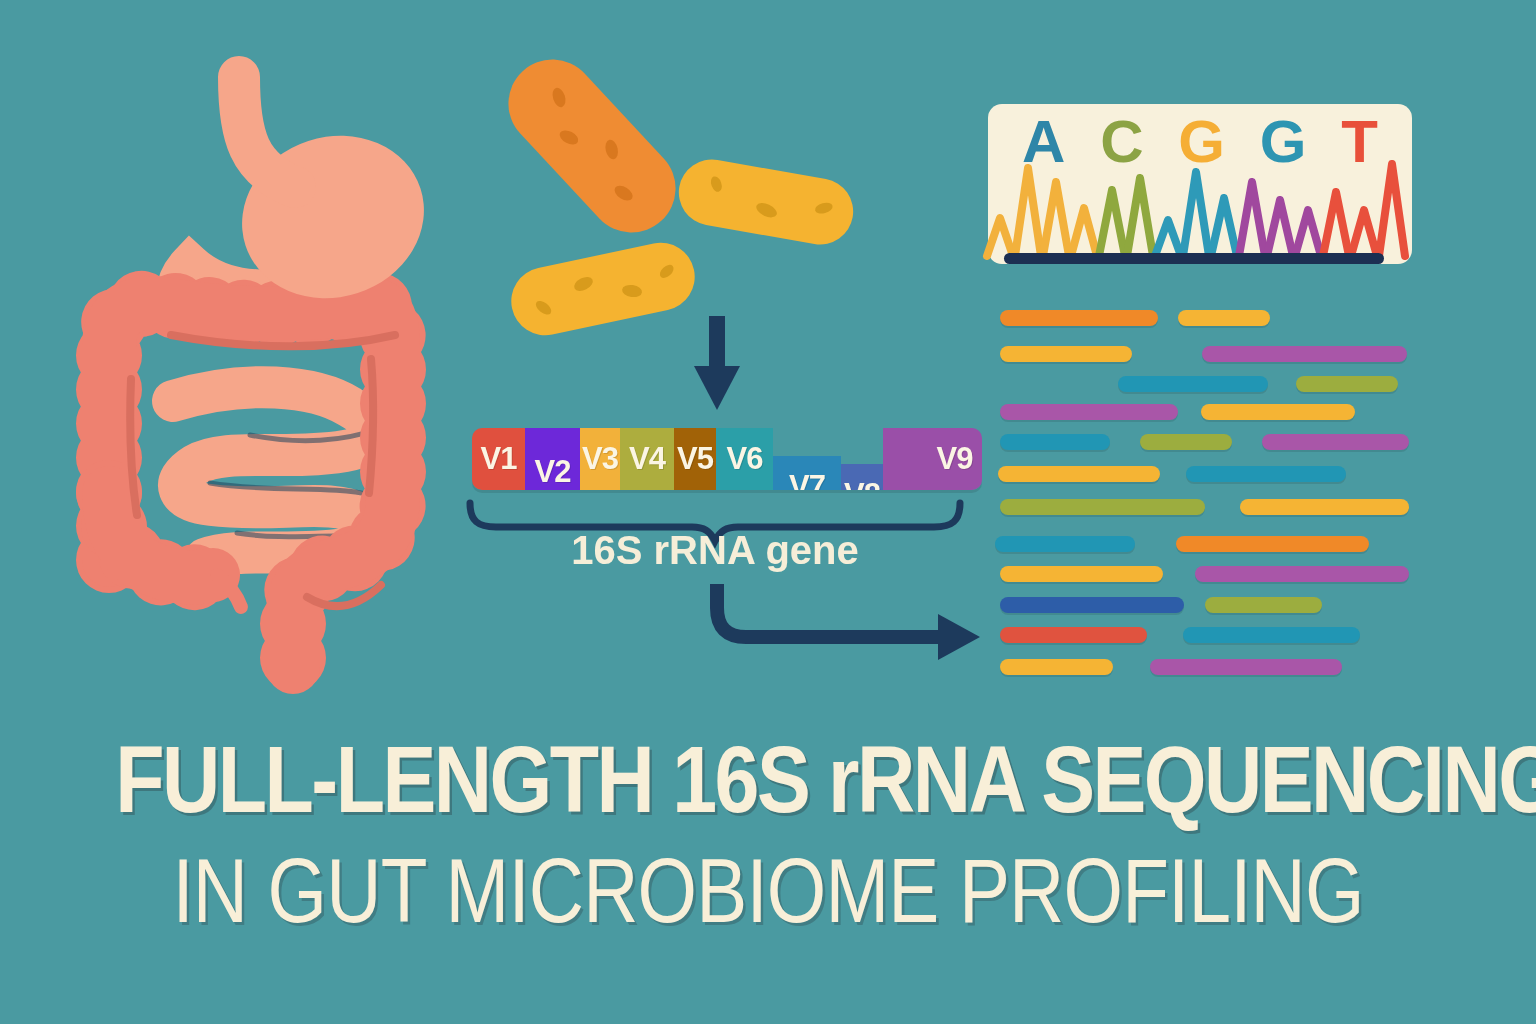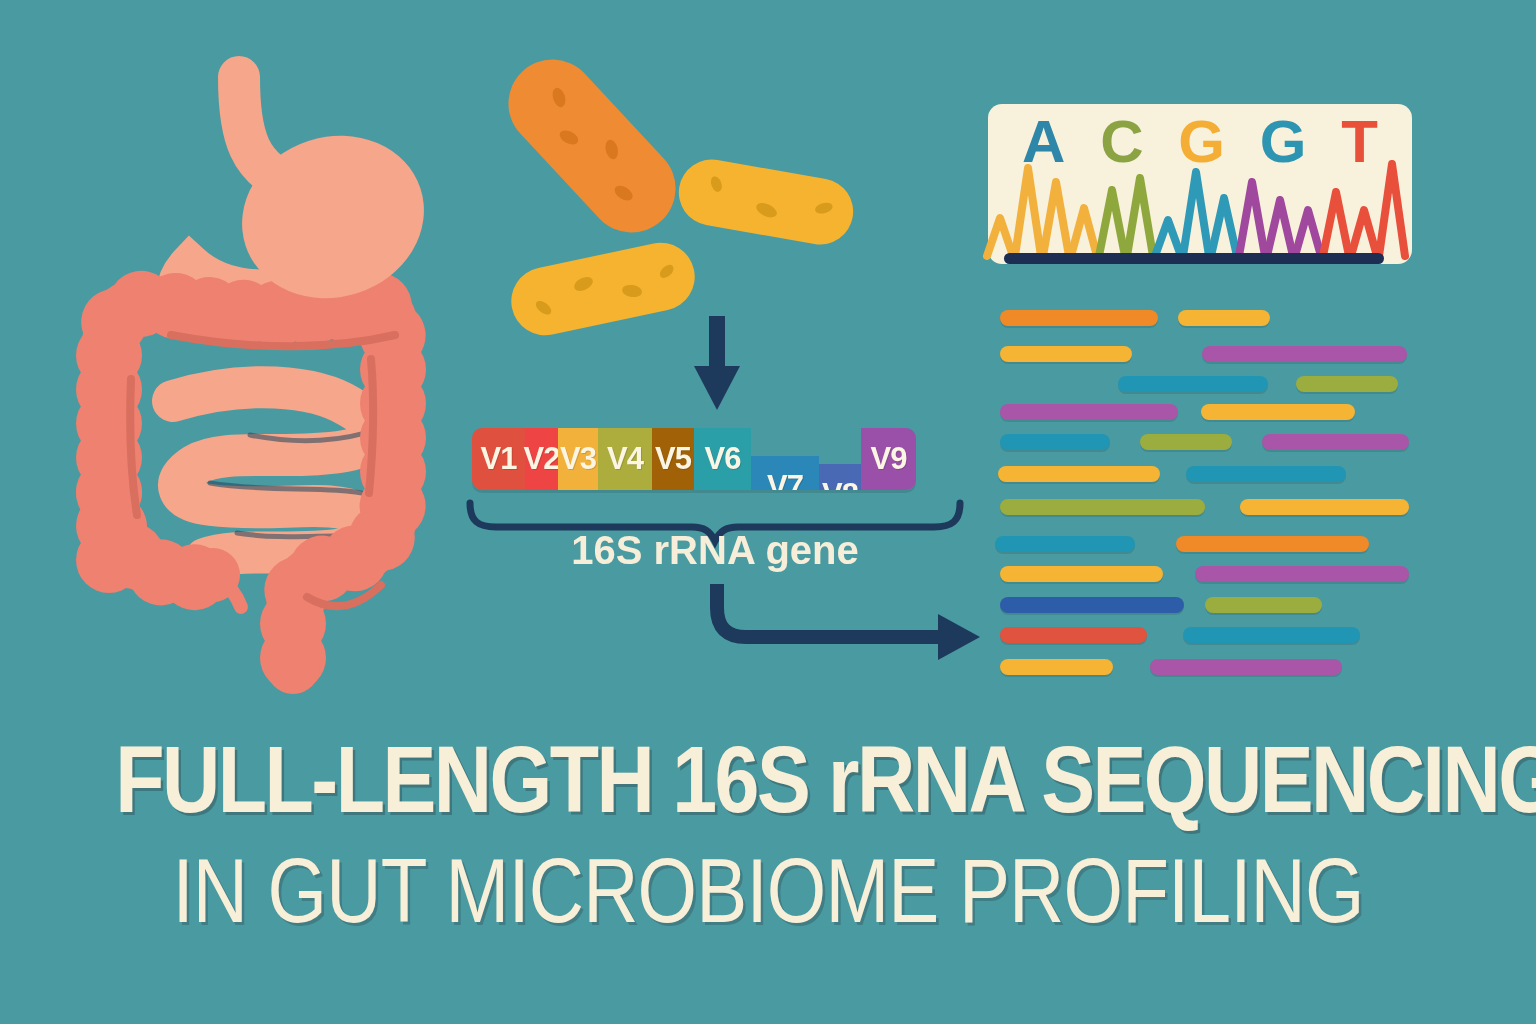--- a/index.html
+++ b/index.html
@@ -144,42 +144,42 @@
 
   <svg class="down-arrow-svg" width="62" height="100" viewBox="0 0 62 100">
     <rect x="23" y="2" width="16" height="54" fill="#1d3a5c"></rect>
     <polygon points="8,52 54,52 31,96" fill="#1d3a5c"></polygon>
   </svg>
 
   <div class="gene-bar">
       <div class="vseg" style="width: 53px; background: rgb(224, 80, 62);">
         <span>V1</span>
       </div>
-      <div class="vseg" style="width: 33px; background: #ef4444;">
+      <div class="vseg" style="width: 55px; background: #6d28d9; align-items: flex-end;">
         <span>V2</span>
       </div>
       <div class="vseg" style="width: 40px; background: rgb(242, 177, 58);">
         <span>V3</span>
       </div>
       <div class="vseg" style="width: 54px; background: rgb(173, 173, 62);">
         <span>V4</span>
       </div>
       <div class="vseg" style="width: 42px; background: #a16207;">
         <span>V5</span>
       </div>
       <div class="vseg" style="width: 57px; background: rgb(43, 159, 168);">
         <span>V6</span>
       </div>
       <div class="vseg" style="width: 68px; background: rgb(42, 135, 184); margin-top: 28px;">
         <span>V7</span>
       </div>
       <div class="vseg" style="width: 42px; background: rgb(74, 105, 180); margin-top: 36px;">
         <span>V8</span>
       </div>
-      <div class="vseg" style="width: 55px; background: rgb(154, 79, 168);">
+      <div class="vseg" style="width: 55px; background: rgb(154, 79, 168); padding-left: 44px;">
         <span>V9</span>
       </div>
     </div>
 
   <svg class="brace-svg" width="510" height="60" viewBox="0 0 510 60">
     <path d="M10,6 C10,24 18,30 36,30 L232,30 C244,30 250,34 255,44
              C260,34 266,30 278,30 L474,30 C492,30 500,24 500,6" fill="none" stroke-width="7" stroke-linecap="round" stroke="#1d3a5c"></path>
   </svg>
 
   <div class="gene-label">16S rRNA gene</div>

